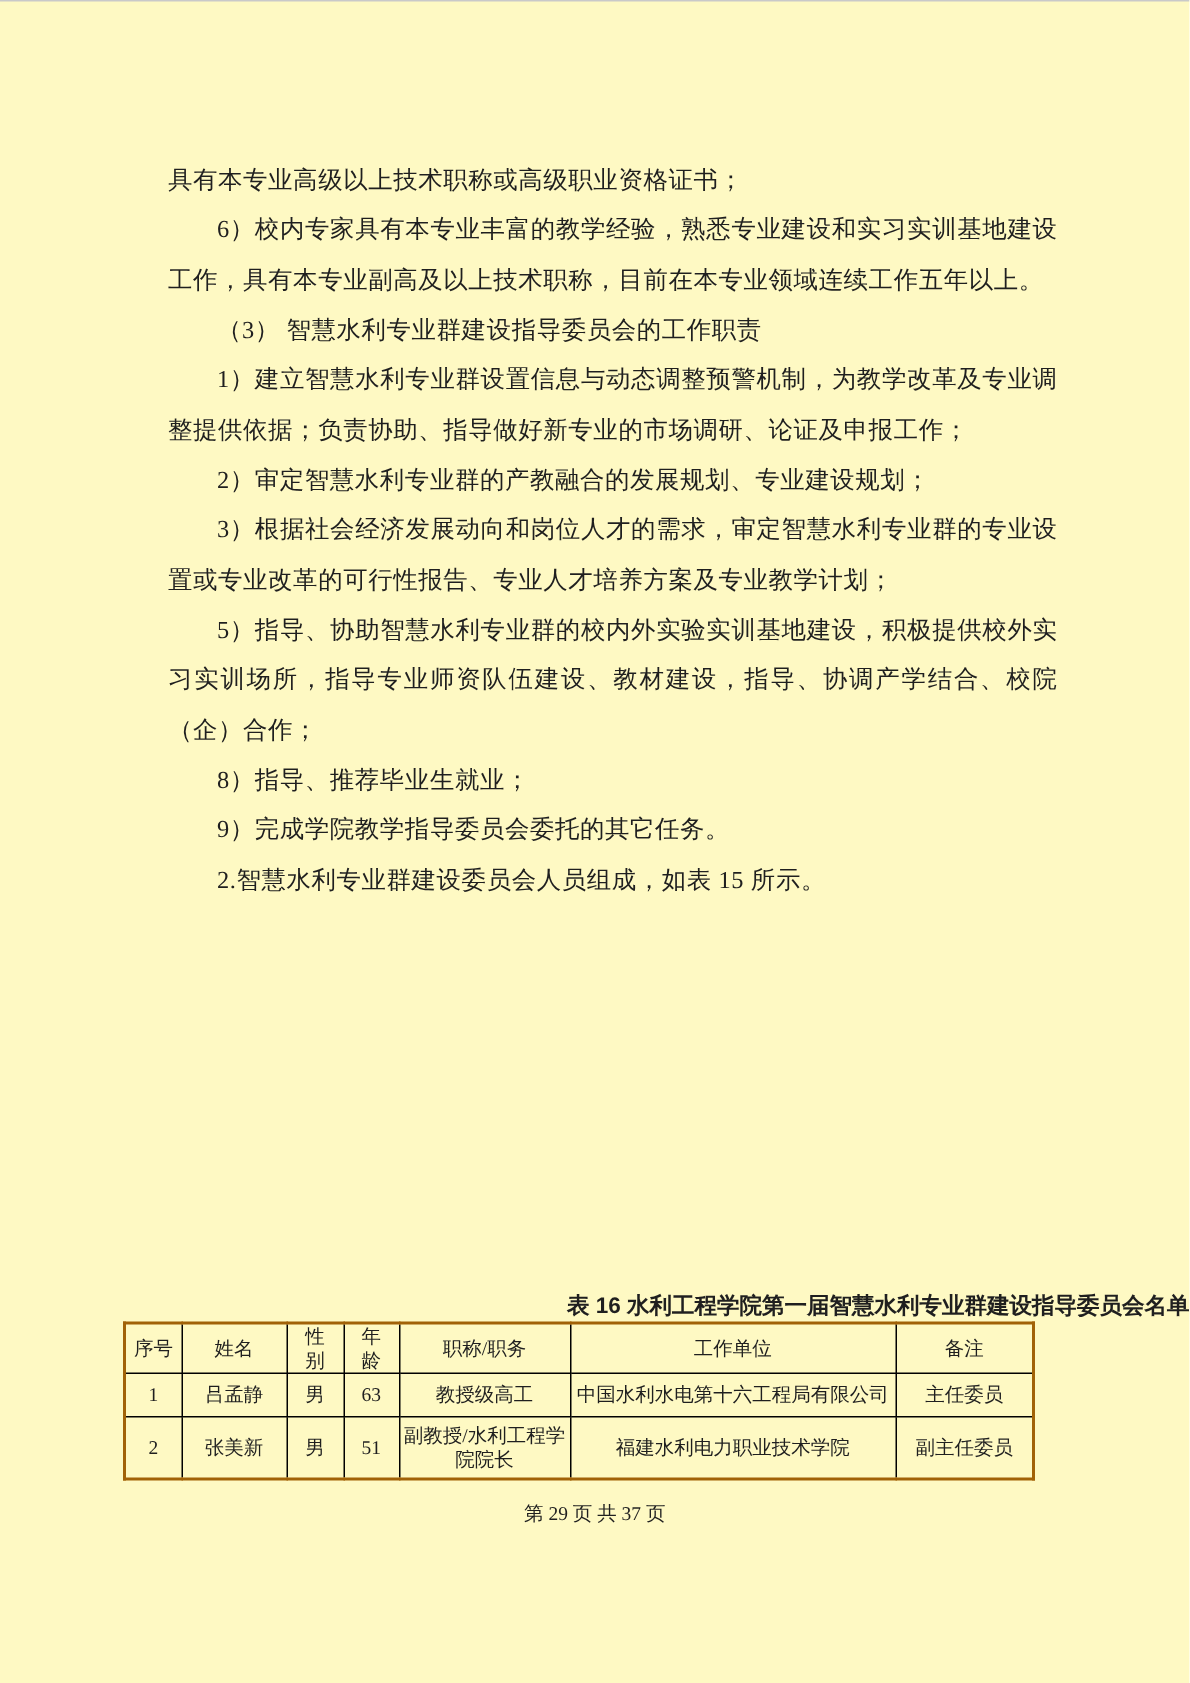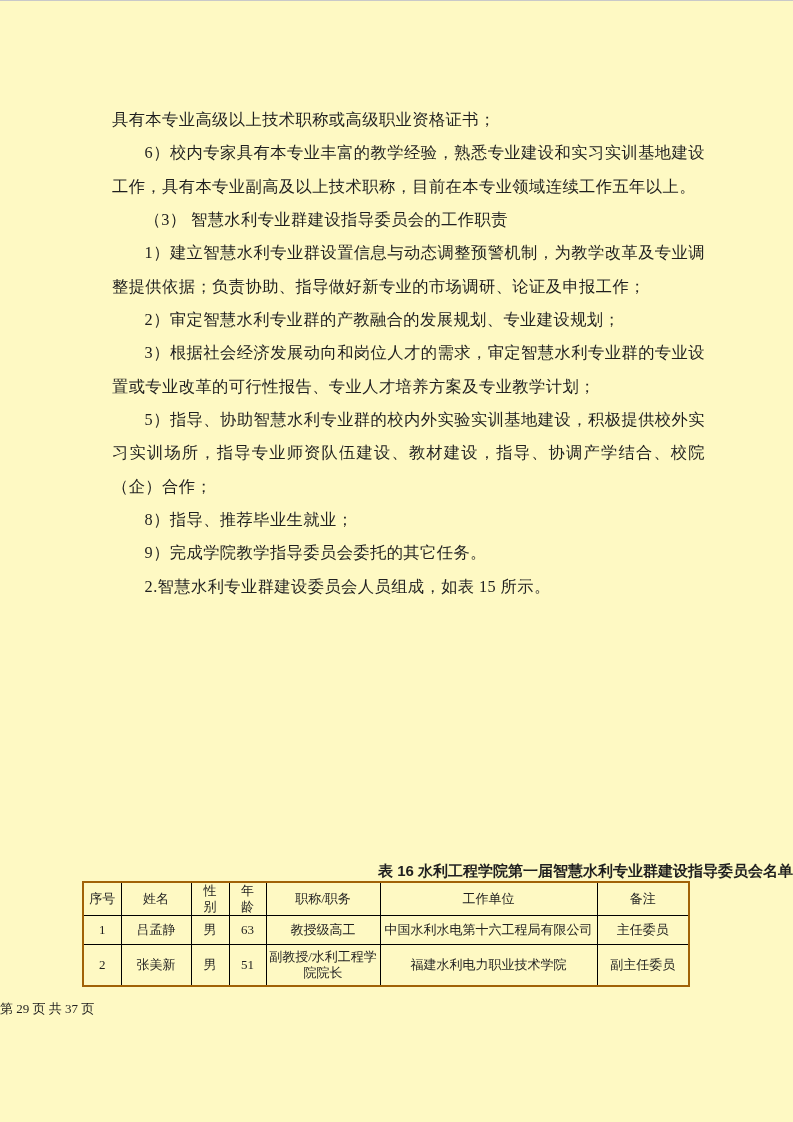--- a/index.html
+++ b/index.html
@@ -53,21 +53,21 @@
     word-break:break-all;
     overflow:hidden;
   }
   table.committee th.narrow { padding:0 11px;margin-left:24px; }
   tr.hdr-row  { height:30px; }
   tr.data-row-1 { height:29px; }
   tr.data-row-2 { height:41px; }
   .page-footer {
     position:absolute;
     top:1000px; left:0; width:793px;
-    text-align:left;
+    text-align:center;
     font-size:13px;
     line-height:16px;
     color:#1f1f1f;
   }
 </style>
 </head>
 <body>
 
 <div class="page">
 

